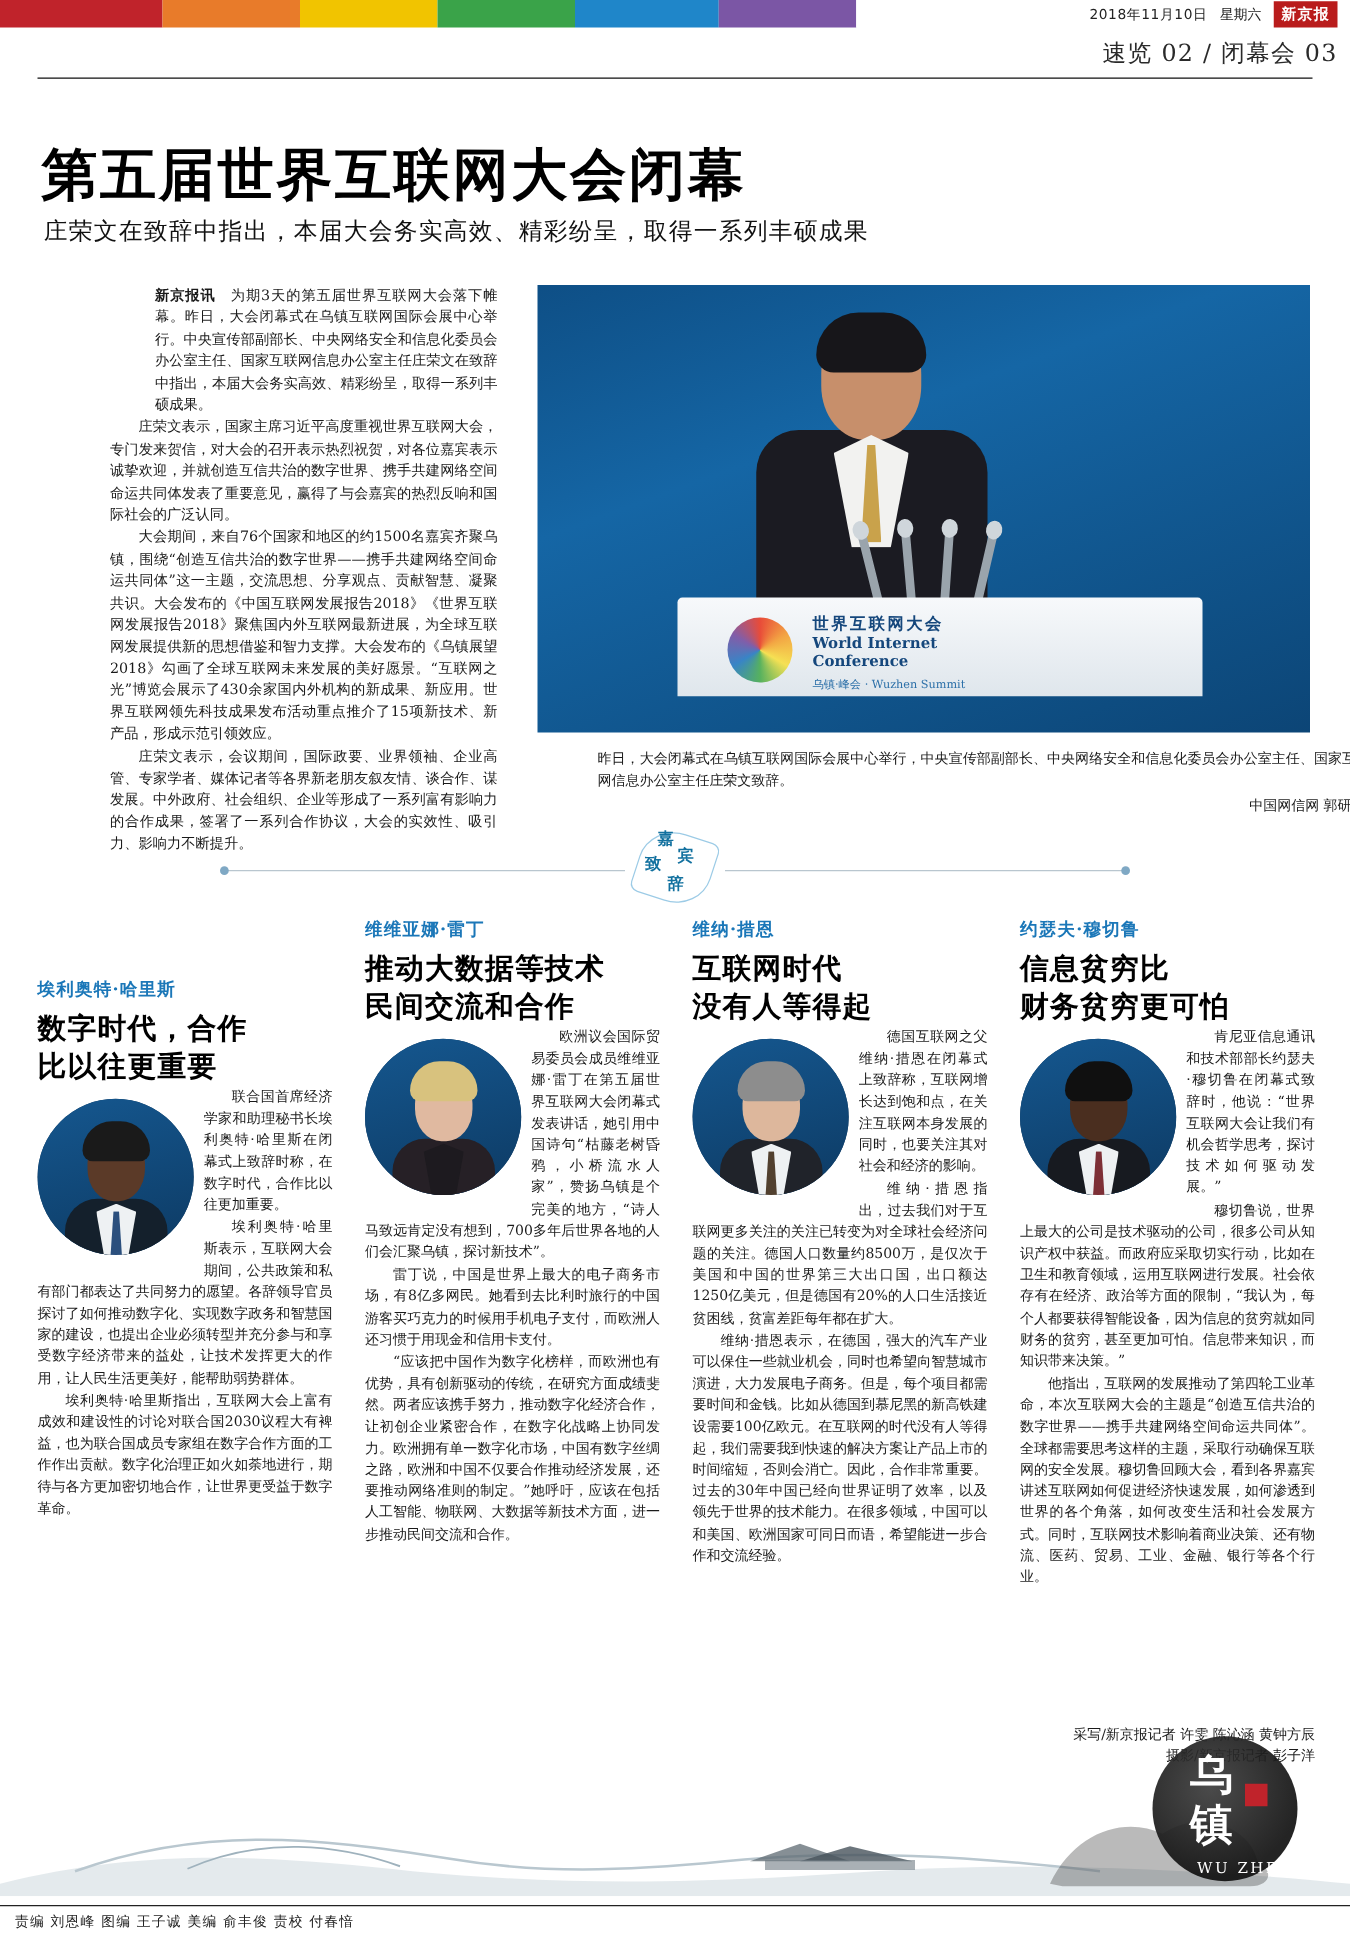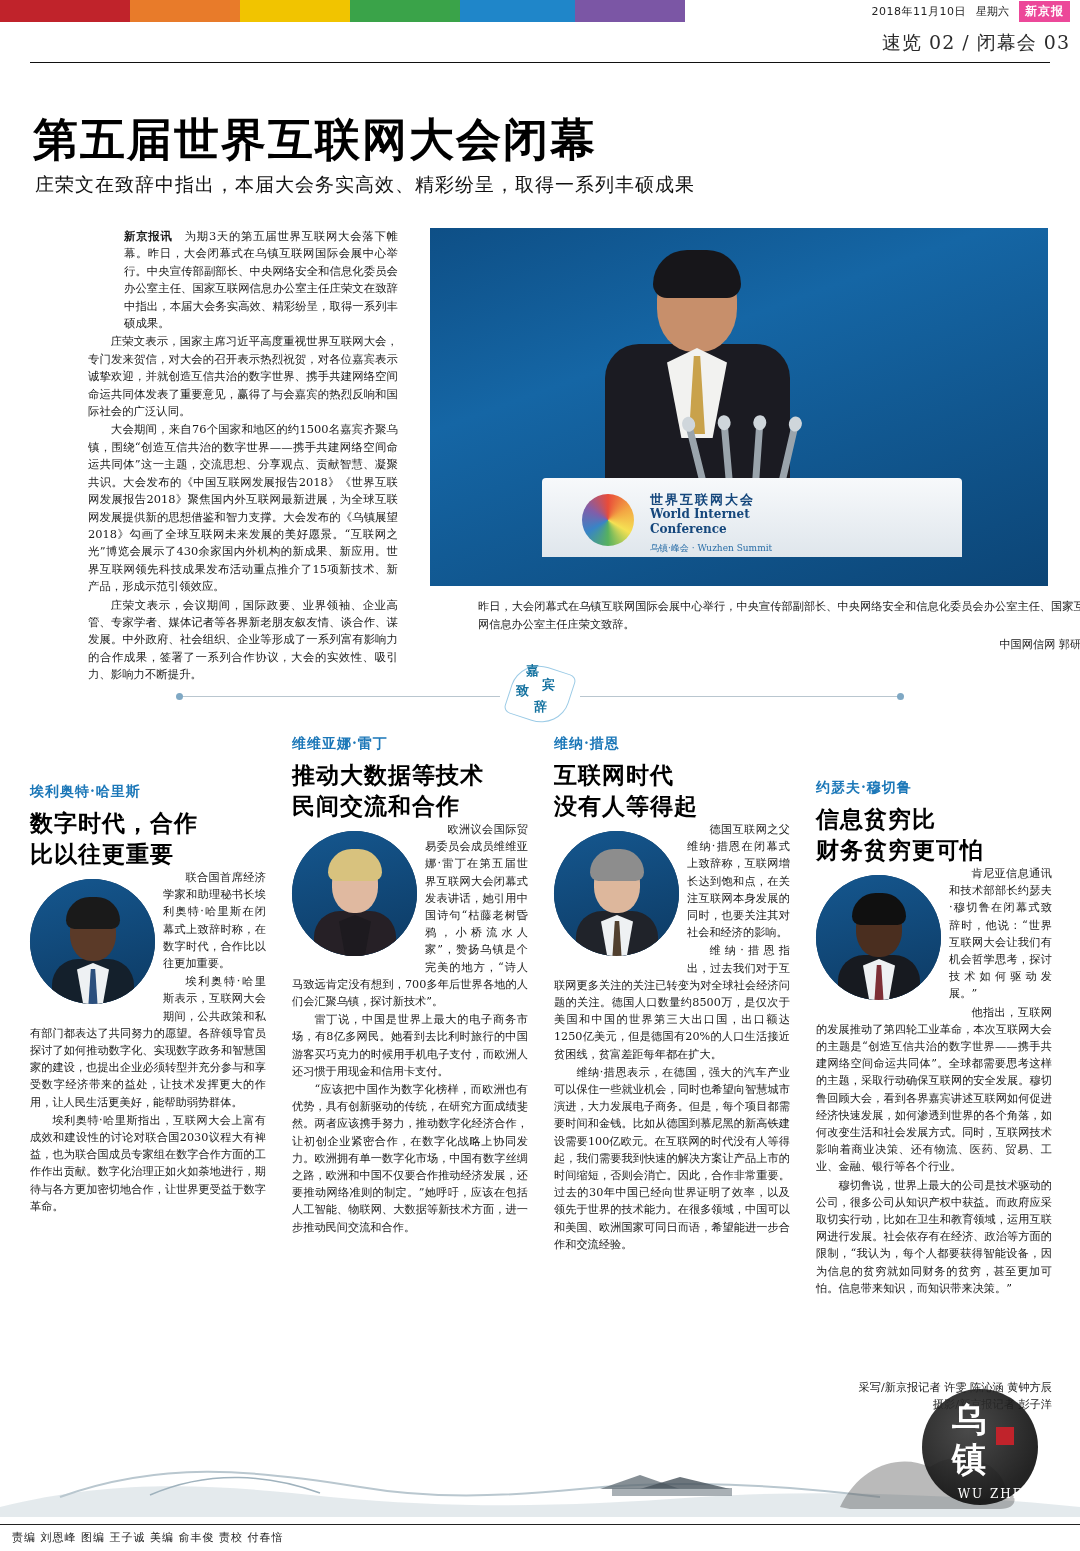--- a/index.html
+++ b/index.html
@@ -15,21 +15,21 @@
   .topstrip{position:absolute;top:0;left:0;width:1080px;height:22px;display:flex;}
   .topstrip .seg{height:22px;}
   .topstrip .spacer{flex:1;background:#ffffff;}
   .masthead{
     position:absolute;top:0;right:0;height:22px;display:flex;align-items:center;
     gap:10px;padding-right:10px;font-size:11px;color:#222;background:#fff;margin-left:15px;
   }
   .masthead .date{font-size:11px;letter-spacing:.5px;}
   .masthead .weekday{font-size:11px;}
   .masthead .logo{
-    background:#ec4899;color:#fff;font-size:12px;font-weight:bold;
+    background:#b91c1c;color:#fff;font-size:12px;font-weight:bold;
     padding:2px 6px;letter-spacing:1px;
   }
   .sectionline{
     position:absolute;top:30px;right:10px;font-size:19px;color:#2a2a2a;
     font-family:"DejaVu Serif","Liberation Serif",serif;letter-spacing:1px;
   }
   .rule-top{position:absolute;top:62px;left:30px;width:1020px;height:1px;background:#111;}
 
   
   .headline{
@@ -128,21 +128,21 @@
   .seal .c2{left:32px;top:16px;}
   .seal .c3{left:6px;top:22px;}
   .seal .c4{left:24px;top:38px;}
   .seal .swirl{
     position:absolute;left:0;top:6px;width:58px;height:54px;border:1px solid #9ccbe6;
     border-radius:50% 12% 50% 12%;transform:rotate(18deg);
   }
 
   
   .guest{position:absolute;top:735px;width:236px;}
-  .g1{left:30px;margin-top:48px;} .g2{left:292px;} .g3{left:554px;} .g4{left:816px;margin-top:44px;}
+  .g1{left:30px;margin-top:48px;} .g2{left:292px;} .g3{left:554px;} .g4{left:816px;}
   .guest .gname{
     font-size:14px;color:#1b77b8;font-weight:bold;letter-spacing:1px;
     font-family:"DejaVu Serif","Liberation Serif",serif;
   }
   .guest .gtitle{
     margin-top:6px;font-size:23px;line-height:31px;font-weight:bold;color:#000;
     font-family:"DejaVu Serif","Liberation Serif",serif;letter-spacing:1px;
   }
   .portrait{
     width:125px;height:125px;border-radius:50%;overflow:hidden;position:relative;
@@ -344,22 +344,22 @@
   <div class="portrait">
     <div class="pt-bg"></div>
     <div class="pt-body" style="background:#171a20"></div>
     <div class="pt-head" style="background:#4a2e1f"></div>
     <div class="pt-hair" style="background:#101010"></div>
     <div class="pt-shirt"></div>
     <div class="pt-tie" style="background:#7d2f36"></div>
   </div>
   <div class="gbody">
     <p>肯尼亚信息通讯和技术部部长约瑟夫·穆切鲁在闭幕式致辞时，他说：“世界互联网大会让我们有机会哲学思考，探讨技术如何驱动发展。”</p>
+    <p>穆切鲁说，世界上最大的公司是技术驱动的公司，很多公司从知识产权中获益。而政府应采取切实行动，比如在卫生和教育领域，运用互联网进行发展。社会依存有在经济、政治等方面的限制，“我认为，每个人都要获得智能设备，因为信息的贫穷就如同财务的贫穷，甚至更加可怕。信息带来知识，而知识带来决策。”</p>
     <p>他指出，互联网的发展推动了第四轮工业革命，本次互联网大会的主题是“创造互信共治的数字世界——携手共建网络空间命运共同体”。全球都需要思考这样的主题，采取行动确保互联网的安全发展。穆切鲁回顾大会，看到各界嘉宾讲述互联网如何促进经济快速发展，如何渗透到世界的各个角落，如何改变生活和社会发展方式。同时，互联网技术影响着商业决策、还有物流、医药、贸易、工业、金融、银行等各个行业。</p>
-    <p>穆切鲁说，世界上最大的公司是技术驱动的公司，很多公司从知识产权中获益。而政府应采取切实行动，比如在卫生和教育领域，运用互联网进行发展。社会依存有在经济、政治等方面的限制，“我认为，每个人都要获得智能设备，因为信息的贫穷就如同财务的贫穷，甚至更加可怕。信息带来知识，而知识带来决策。”</p>
   </div>
 </div>
 
 <div class="byline">
   <div>采写/新京报记者 许雯 陈沁涵 黄钟方辰</div>
   <div>摄影/新京报记者 彭子洋</div>
 </div>
 
 <div class="landscape">
   <svg width="1080" height="160" viewBox="0 0 1080 160" xmlns="http://www.w3.org/2000/svg">

